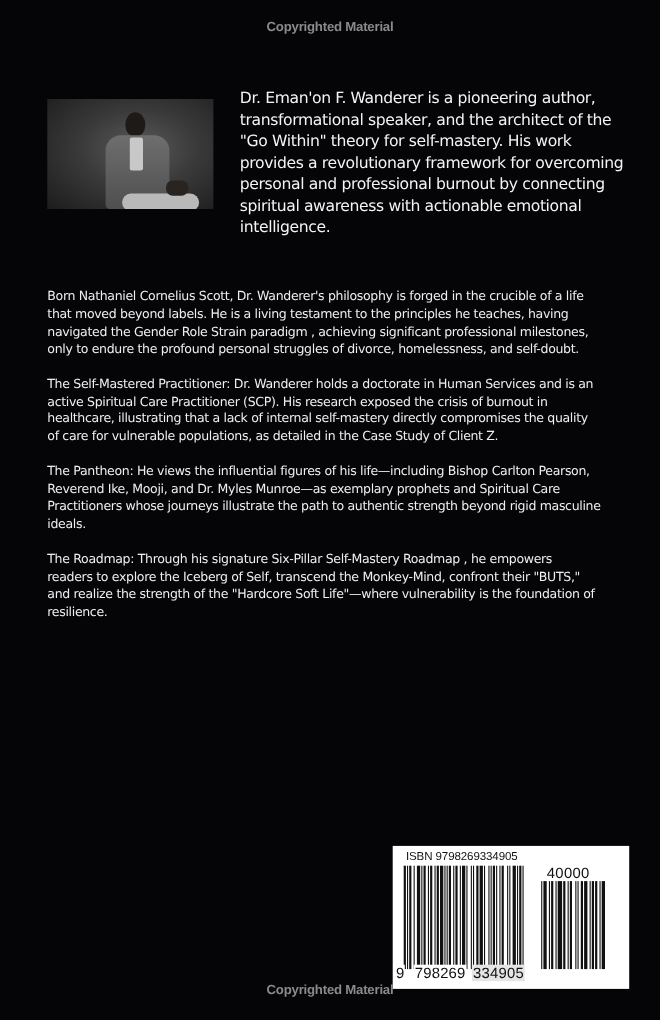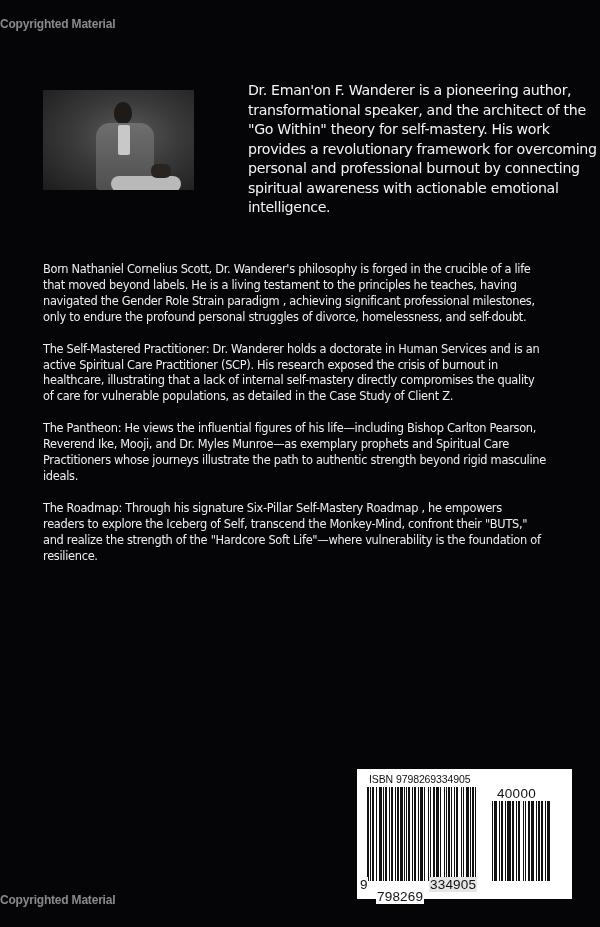--- a/index.html
+++ b/index.html
@@ -12,21 +12,21 @@
       height: 927px;
       position: relative;
       overflow: hidden;
       font-family: "DejaVu Sans", sans-serif;
       color: #f2f2f2;
     }
     .copyright {
       position: absolute;
       left: 0;
       width: 600px;
-      text-align: left;
+      text-align: center;
       font-family: "Liberation Sans", sans-serif;
       font-weight: bold;
       font-size: 12px;
       color: #8a8a8a;
       letter-spacing: -0.2px;
     }
     .copyright.top { top: 17px; }
     .copyright.bottom { top: 893px; z-index: 3; }
 
     .author-photo {
@@ -76,21 +76,20 @@
 
     .bio {
       position: absolute;
       left: 218px;
       top: 81px;
       width: 350px;
       font-size: 14.2px;
       line-height: 19.5px;
       color: #f4f4f4;
       letter-spacing: -0.35px;
-      margin-left: 30px;
     }
 
     .body-text {
       position: absolute;
       left: 43px;
       top: 262px;
       width: 520px;
       font-size: 11.4px;
       line-height: 15.9px;
       color: #eeeeee;
@@ -153,21 +152,20 @@
       left: 3px;
       top: 0;
       background: #fff;
     }
     .digits-main .g1 {
       position: absolute;
       left: 19px;
       top: 0;
       background: #fff;
       padding: 0 1px;
-      margin-top: 12px;
     }
     .digits-main .g2 {
       position: absolute;
       left: 72px;
       top: 0;
       background: #e5e5e5;
       padding: 0 1px;
     }
     .addon-digits {
       position: absolute;

